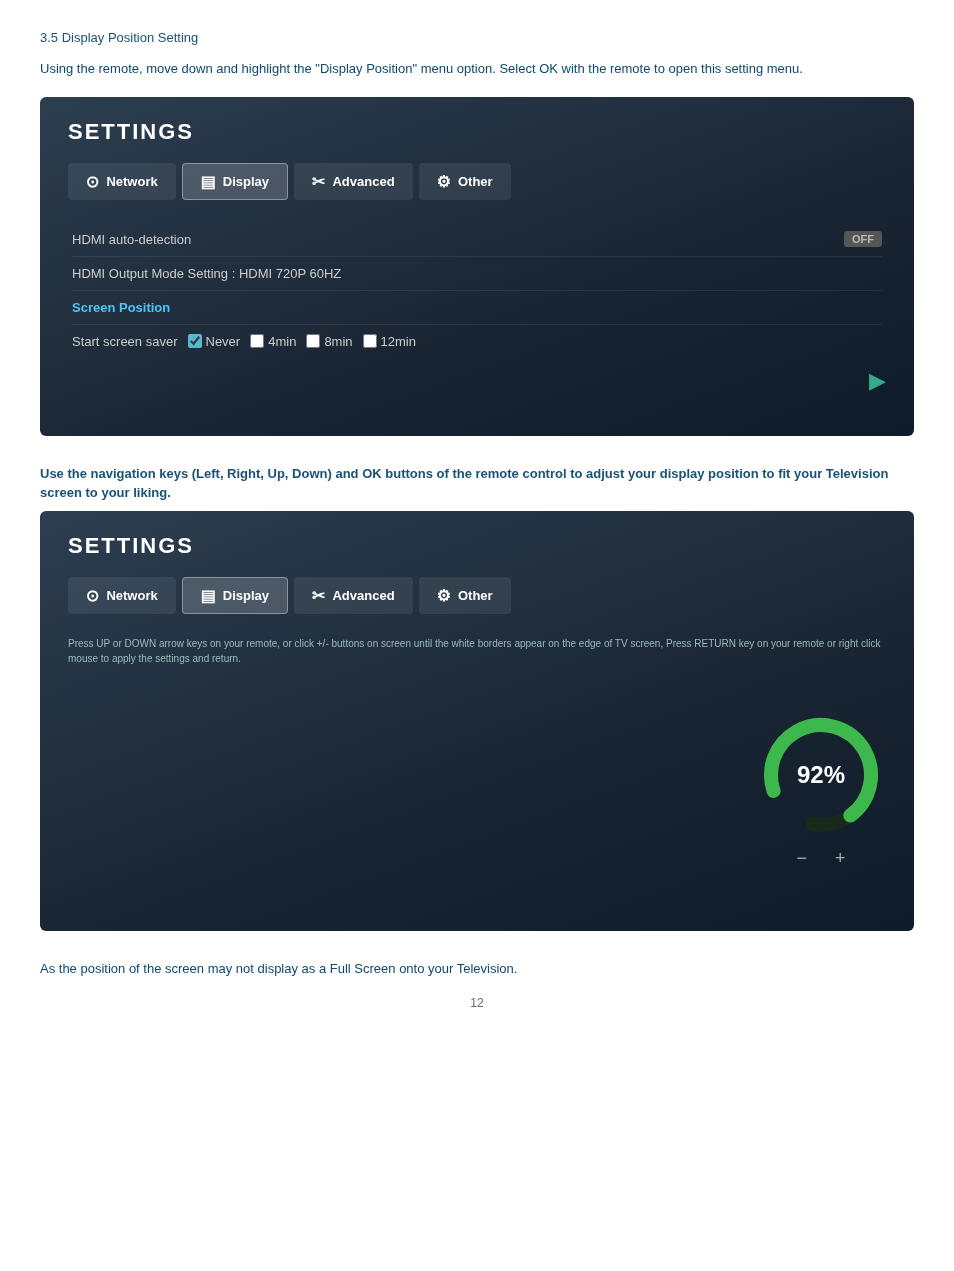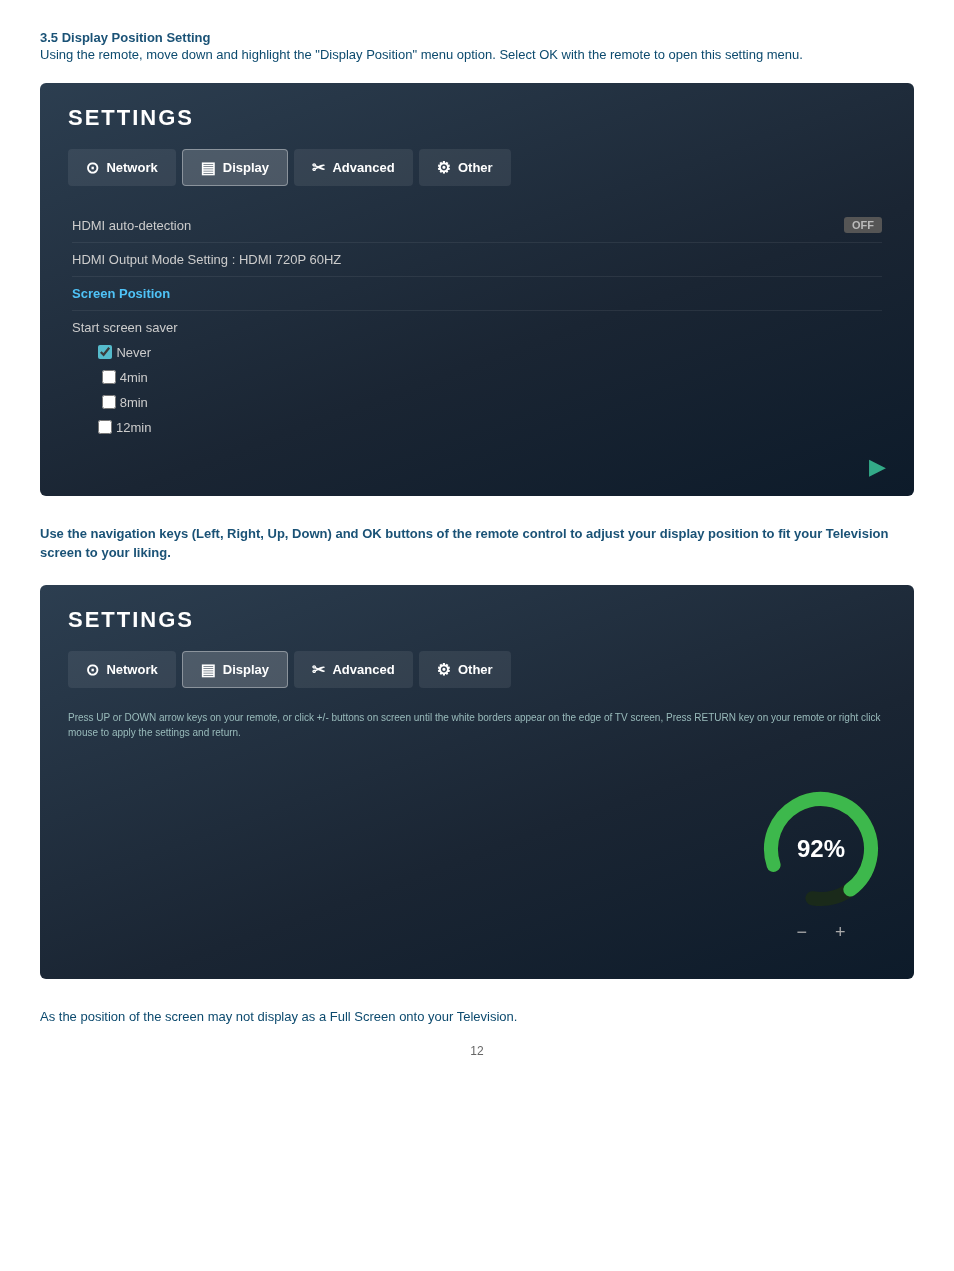--- a/index.html
+++ b/index.html
@@ -8,37 +8,38 @@
       background: #fff;
       width: 954px;
       min-height: 1271px;
       padding: 30px 40px;
       color: #333;
     }
 
     
     .section-heading {
       font-size: 13px;
-      font-weight: bold;
+      font-weight: normal;
       color: #1a5276;
+      margin-bottom: 14px;
     }
 
     
     .para-text {
       font-size: 13px;
       color: #0c4a6e;
       line-height: 1.5;
       margin-bottom: 18px;
     }
 
     
     .settings-panel {
       background: linear-gradient(160deg, #2c3e50 0%, #1a2533 60%, #0d1b2a 100%);
       border-radius: 6px;
-      padding: 22px 28px 16px 28px;
+      padding: 22px 28px 42px 28px;
       margin-bottom: 28px;
     }
 
     .settings-title {
       font-size: 22px;
       font-weight: bold;
       color: #fff;
       letter-spacing: 2px;
       margin-bottom: 18px;
     }
@@ -126,21 +127,20 @@
     }
 
     
     .checkbox-row {
       display: flex;
       align-items: center;
       gap: 10px;
       font-size: 13px;
       color: #ccc;
       flex-wrap: wrap;
-      flex-direction: column;
     }
 
     .checkbox-row label {
       display: flex;
       align-items: center;
       gap: 4px;
     }
 
     .checkbox-row input[type="checkbox"] {
       accent-color: #5bc;
@@ -158,21 +158,21 @@
     .arrow-icon span {
       font-size: 22px;
       color: #3a8;
     }
 
     
     .instruction-text {
       font-size: 13px;
       color: #1a5276;
       line-height: 1.5;
-      margin-bottom: 22px;
+      margin-bottom: 8px;
       font-weight: bold;
     }
 
     
     .gauge-container {
       display: flex;
       justify-content: flex-end;
       align-items: center;
       padding: 30px 0 20px 0;
     }

